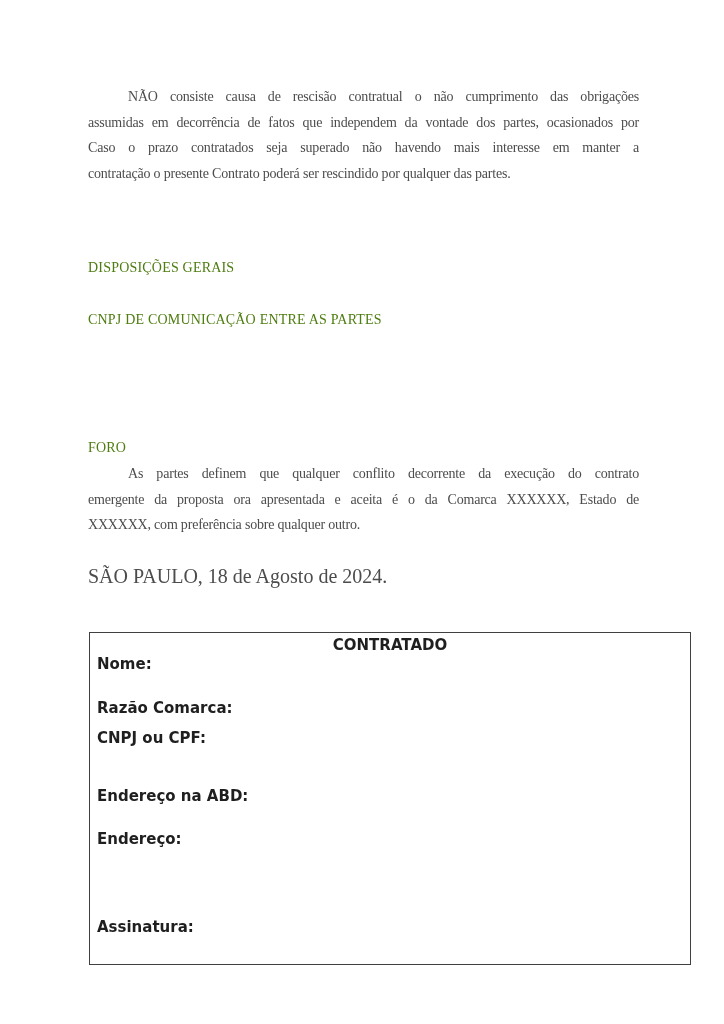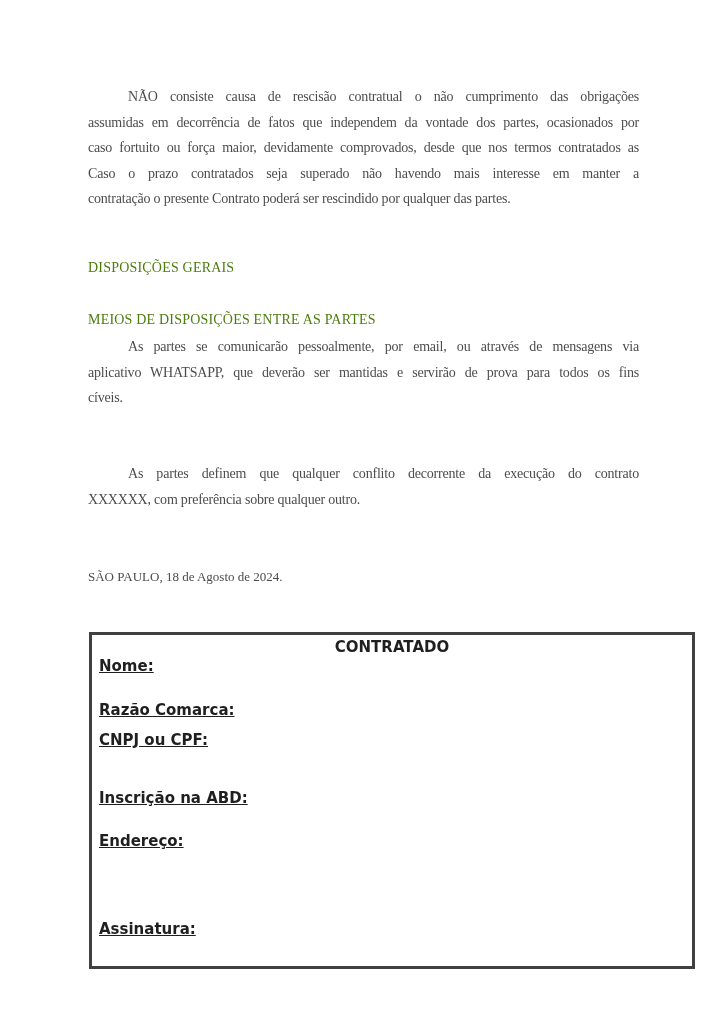--- a/index.html
+++ b/index.html
@@ -31,30 +31,30 @@
     color: #4d7c0f;
     font-size: 14px;
     line-height: 25.5px;
     letter-spacing: 0.2px;
   }
   .dateline {
     position: absolute;
     left: 88px;
     width: 551px;
     color: #4c4c4c;
-    font-size: 13px;
+    font-size: 20px;
     line-height: 25.5px;
   }
   .cbox {
     position: absolute;
     left: 89px;
     top: 632px;
     width: 600px;
     height: 331px;
-    border: 3px solid #404040;
+    border: 1px solid #404040;
     background: #ffffff;
     font-family: "DejaVu Sans", "Liberation Sans", sans-serif;
     color: #1f1f1f;
   }
   .cbox-title {
     position: absolute;
     top: 3px;
     left: 0;
     right: 0;
     text-align: center;
@@ -62,57 +62,52 @@
     font-size: 15px;
     line-height: 18px;
   }
   .cbox-field {
     position: absolute;
     left: 7px;
     font-weight: bold;
     font-size: 15px;
     line-height: 18px;
     white-space: nowrap;
-    text-decoration: underline;
   }
 </style>
 </head>
 <body>
 
 <div class="page">
 
   <div class="textblock" style="top:84px">
     <span class="ln jl ind">NÃO consiste causa de rescisão contratual o não cumprimento das obrigações</span>
     <span class="ln jl">assumidas em decorrência de fatos que independem da vontade dos partes, ocasionados por</span>
-    <span class="ln jl">caso fortuito ou força maior, devidamente comprovados, desde que nos termos contratados as</span>
     <span class="ln jl">Caso o prazo contratados seja superado não havendo mais interesse em manter a</span>
     <span class="ln">contratação o presente Contrato poderá ser rescindido por qualquer das partes.</span>
   </div>
 
   <div class="heading" style="top:255px">DISPOSIÇÕES GERAIS</div>
 
-  <div class="heading" style="top:307px">MEIOS DE DISPOSIÇÕES ENTRE AS PARTES</div>
+  <div class="heading" style="top:307px">CNPJ DE COMUNICAÇÃO ENTRE AS PARTES</div>
 
-  <div class="textblock" style="top:334px">
-    <span class="ln jl ind">As partes se comunicarão pessoalmente, por email, ou através de mensagens via</span>
-    <span class="ln jl">aplicativo WHATSAPP, que deverão ser mantidas e servirão de prova para todos os fins</span>
-    <span class="ln">cíveis.</span>
-  </div>
 
+  <div class="heading" style="top:435px">FORO</div>
 
   <div class="textblock" style="top:461px">
     <span class="ln jl ind">As partes definem que qualquer conflito decorrente da execução do contrato</span>
+    <span class="ln jl">emergente da proposta ora apresentada e aceita é o da Comarca XXXXXX, Estado de</span>
     <span class="ln">XXXXXX, com preferência sobre qualquer outro.</span>
   </div>
 
   <div class="dateline" style="top:564px">SÃO PAULO, 18 de Agosto de 2024.</div>
 
   <div class="cbox">
     <div class="cbox-title">CONTRATADO</div>
     <div class="cbox-field" style="top:22px">Nome:</div>
     <div class="cbox-field" style="top:66px">Razão Comarca:</div>
     <div class="cbox-field" style="top:96px">CNPJ ou CPF:</div>
-    <div class="cbox-field" style="top:154px">Inscrição na ABD:</div>
+    <div class="cbox-field" style="top:154px">Endereço na ABD:</div>
     <div class="cbox-field" style="top:197px">Endereço:</div>
     <div class="cbox-field" style="top:285px">Assinatura:</div>
   </div>
 
 </div>
 
 </body></html>

